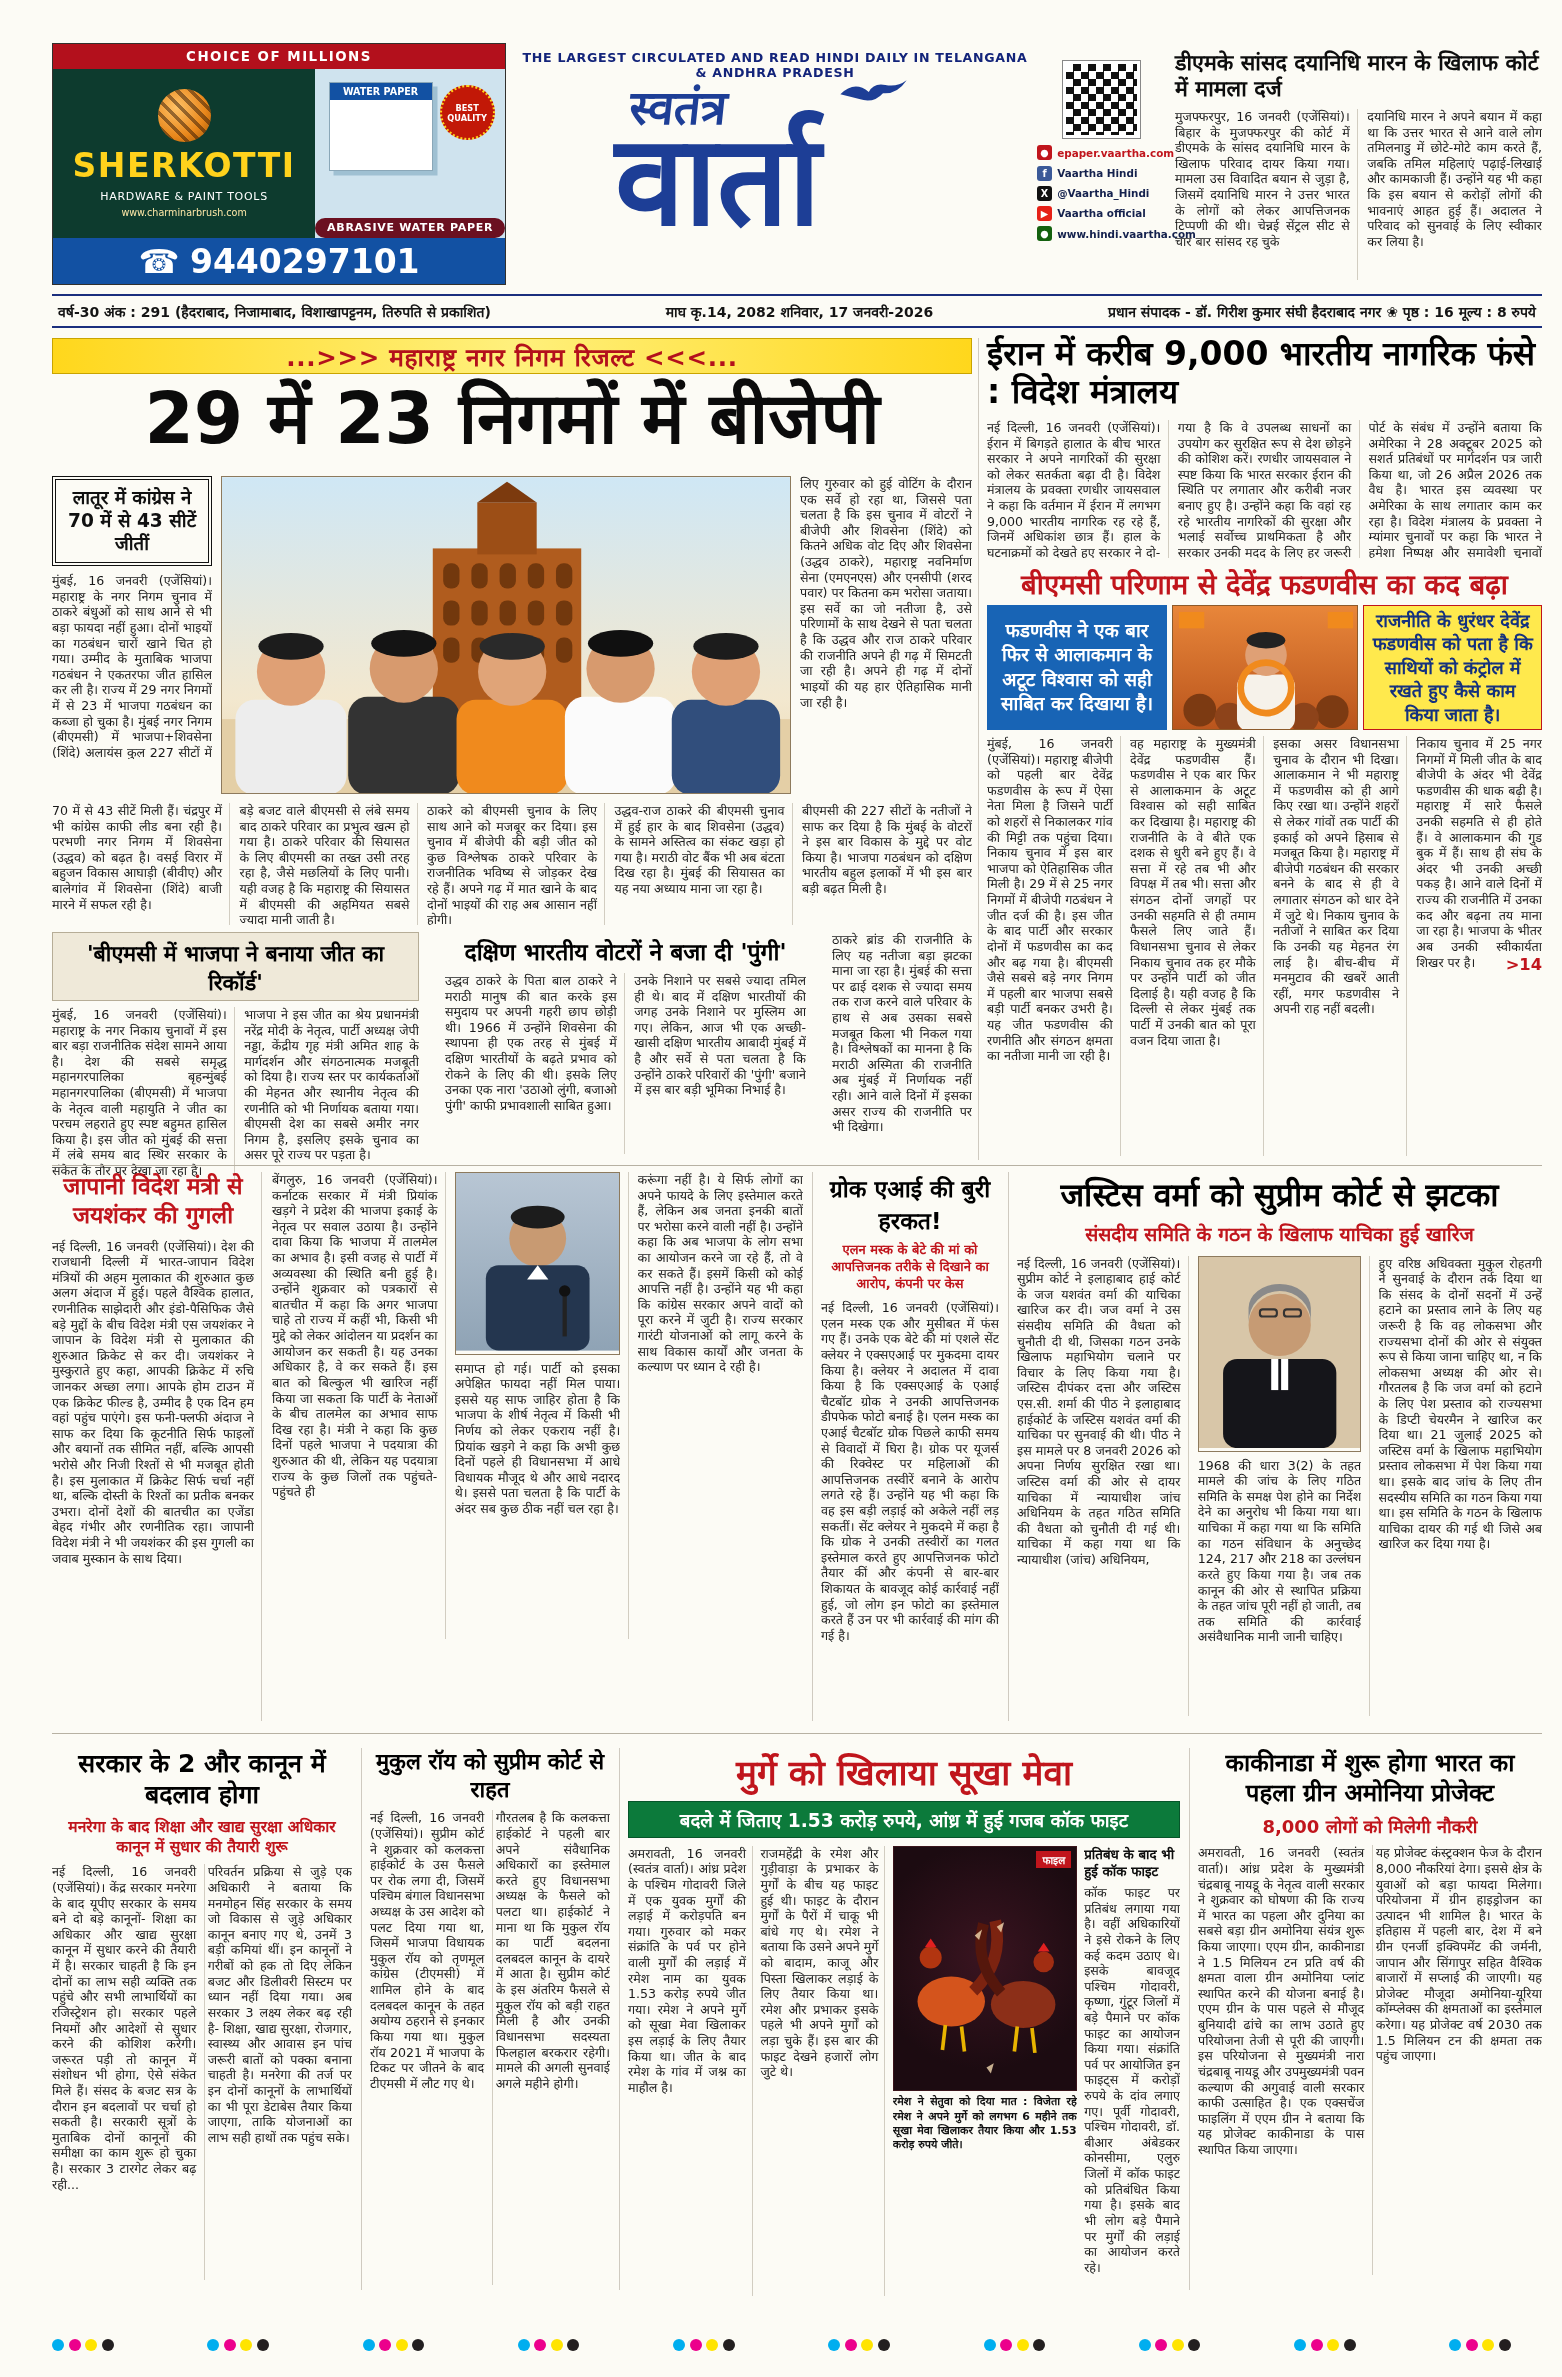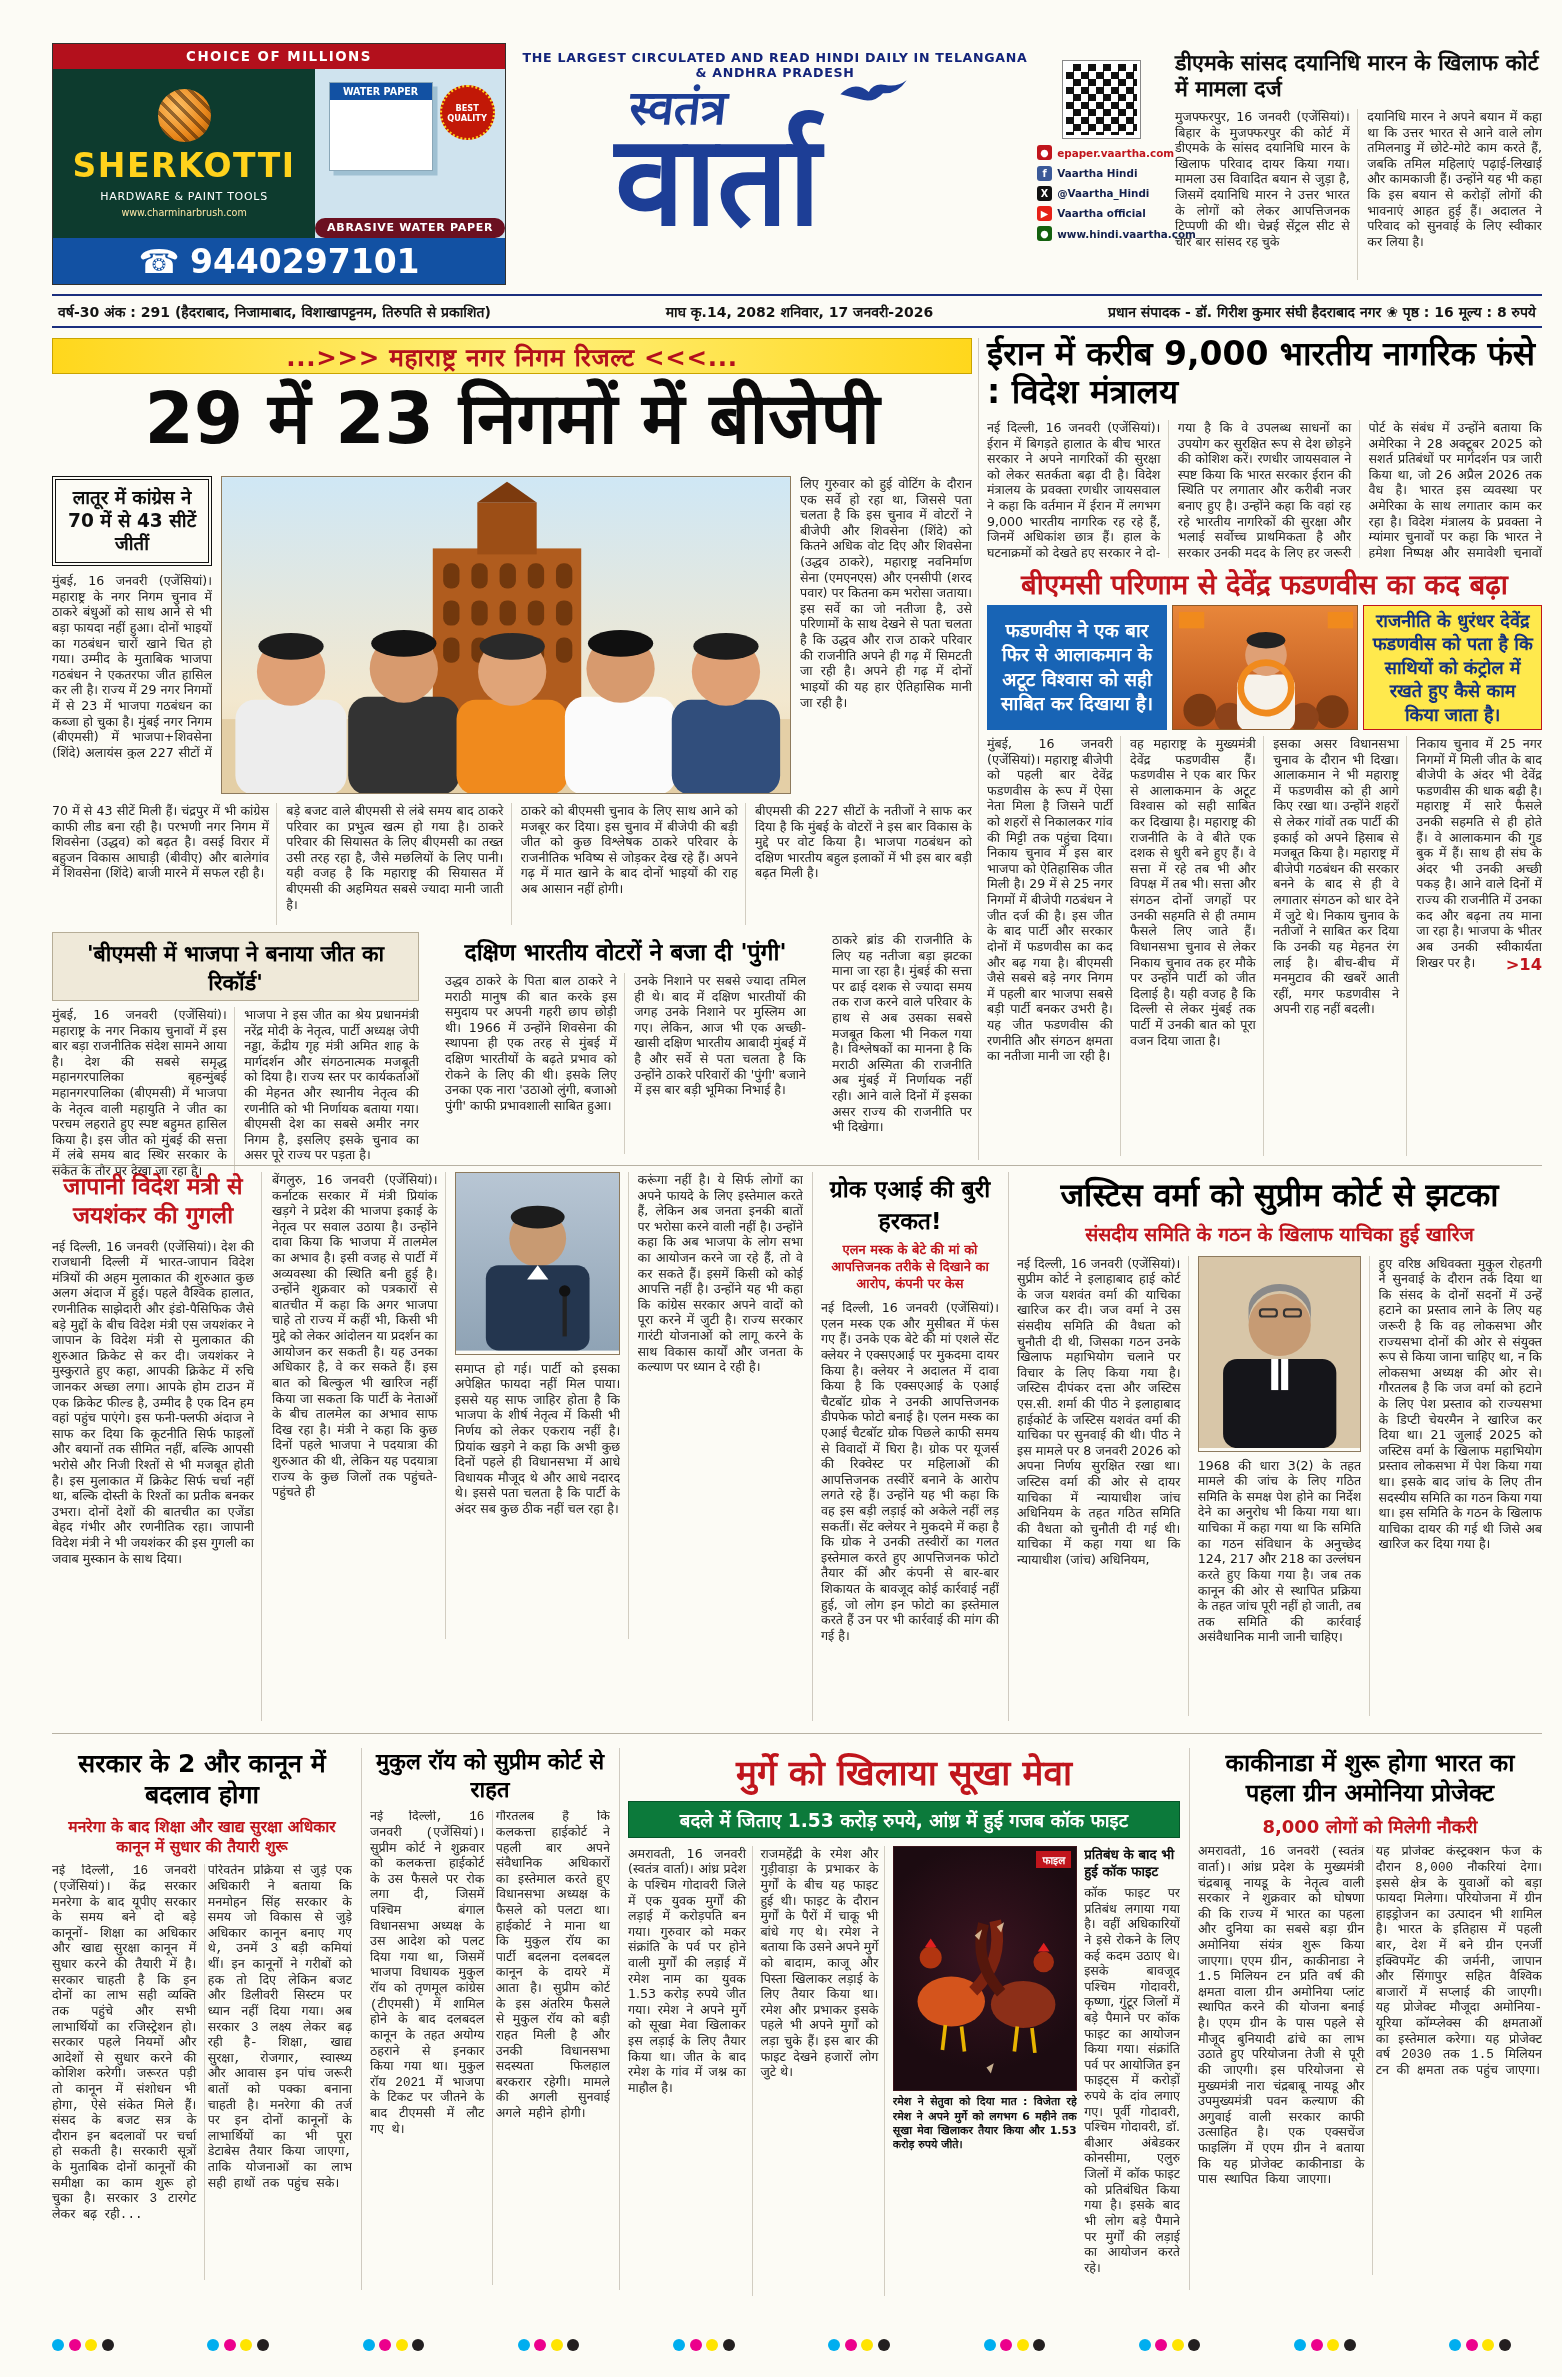--- a/index.html
+++ b/index.html
@@ -111,21 +111,21 @@
   .roo-band { background:#0c7a3b; color:#fff; font-size:18.6px; font-weight:800; text-align:center; padding:5.2px 0; margin:6px 0 7.4px 0; border:0.7px solid #06552a; }
   .roo-cols { display:flex; gap:7.4px; height:450px; }
   .roo-c { overflow:hidden; border-right:0.7px solid #d2cdc1; padding-right:6px; }
   .roo-photo-wrap { width:184px; flex:0 0 184px; overflow:hidden; }
   .roo-photo { position:relative; border:0.7px solid #3a141b; height:245px; background:radial-gradient(circle at 50% 45%, #3a1420, #1c0b11 70%); overflow:hidden; }
   .file-chip { position:absolute; top:4.5px; right:4.5px; background:#c0151c; color:#fff; font-size:10.4px; font-weight:700; padding:1.5px 6px; }
   .roo-cap { font-size:11px; font-weight:700; color:#111; margin-top:4.5px; line-height:1.3; text-align:justify; }
   .kak { left:1198px; top:1748px; width:344px; }
   .kak-h { font-size:24px; font-weight:800; text-align:center; line-height:1.25; }
   .kak-s { font-size:18px; font-weight:700; color:#c0151c; text-align:center; margin:6px 0 7.4px 0; }
-  .twocol { display:flex; gap:3px;font-family:Liberation Mono, monospace; }
+  .twocol { display:flex; gap:3px; }
   .twocol > div { flex:1; overflow:hidden; }
   .twocol > div:first-child { border-right:0.7px solid #d2cdc1; padding-right:7.4px; }
 
   .marks { left:52px; top:2336px; width:1459px; height:18px; display:flex; justify-content:space-between; align-items:center; }
   .mgrp { display:flex; gap:4.5px; }
   .dot { width:12px; height:12px; border-radius:50%; }
 </style>
 </head>
 <body>
 
@@ -261,20 +261,21 @@
       </svg>
     </div>
     <div class="r1right bt">लिए गुरुवार को हुई वोटिंग के दौरान एक सर्वे हो रहा था, जिससे पता चलता है कि इस चुनाव में वोटरों ने बीजेपी और शिवसेना (शिंदे) को कितने अधिक वोट दिए और शिवसेना (उद्धव ठाकरे), महाराष्ट्र नवनिर्माण सेना (एमएनएस) और एनसीपी (शरद पवार) पर कितना कम भरोसा जताया। इस सर्वे का जो नतीजा है, उसे परिणामों के साथ देखने से पता चलता है कि उद्धव और राज ठाकरे परिवार की राजनीति अपने ही गढ़ में सिमटती जा रही है। अपने ही गढ़ में दोनों भाइयों की यह हार ऐतिहासिक मानी जा रही है।</div>
   </div>
 
   <div class="a row2">
     <div class="cols">
       <div class="bt">70 में से 43 सीटें मिली हैं। चंद्रपुर में भी कांग्रेस काफी लीड बना रही है। परभणी नगर निगम में शिवसेना (उद्धव) को बढ़त है। वसई विरार में बहुजन विकास आघाड़ी (बीवीए) और बालेगांव में शिवसेना (शिंदे) बाजी मारने में सफल रही है।</div>
       <div class="bt">बड़े बजट वाले बीएमसी से लंबे समय बाद ठाकरे परिवार का प्रभुत्व खत्म हो गया है। ठाकरे परिवार की सियासत के लिए बीएमसी का तख्त उसी तरह रहा है, जैसे मछलियों के लिए पानी। यही वजह है कि महाराष्ट्र की सियासत में बीएमसी की अहमियत सबसे ज्यादा मानी जाती है।</div>
       <div class="bt">ठाकरे को बीएमसी चुनाव के लिए साथ आने को मजबूर कर दिया। इस चुनाव में बीजेपी की बड़ी जीत को कुछ विश्लेषक ठाकरे परिवार के राजनीतिक भविष्य से जोड़कर देख रहे हैं। अपने गढ़ में मात खाने के बाद दोनों भाइयों की राह अब आसान नहीं होगी।</div>
+      <div class="bt">उद्धव-राज ठाकरे की बीएमसी चुनाव में हुई हार के बाद शिवसेना (उद्धव) के सामने अस्तित्व का संकट खड़ा हो गया है। मराठी वोट बैंक भी अब बंटता दिख रहा है। मुंबई की सियासत का यह नया अध्याय माना जा रहा है।</div>
       <div class="bt">बीएमसी की 227 सीटों के नतीजों ने साफ कर दिया है कि मुंबई के वोटरों ने इस बार विकास के मुद्दे पर वोट किया है। भाजपा गठबंधन को दक्षिण भारतीय बहुल इलाकों में भी इस बार बड़ी बढ़त मिली है।</div>
     </div>
   </div>
 
   <div class="a row3">
     <div class="sec-a">
       <div class="rec-h">'बीएमसी में भाजपा ने बनाया जीत का रिकॉर्ड'</div>
       <div class="subcols">
         <div class="bt">मुंबई, 16 जनवरी (एजेंसियां)। महाराष्ट्र के नगर निकाय चुनावों में इस बार बड़ा राजनीतिक संदेश सामने आया है। देश की सबसे समृद्ध महानगरपालिका बृहन्मुंबई महानगरपालिका (बीएमसी) में भाजपा के नेतृत्व वाली महायुति ने जीत का परचम लहराते हुए स्पष्ट बहुमत हासिल किया है। इस जीत को मुंबई की सत्ता में लंबे समय बाद स्थिर सरकार के संकेत के तौर पर देखा जा रहा है।</div>
         <div class="bt">भाजपा ने इस जीत का श्रेय प्रधानमंत्री नरेंद्र मोदी के नेतृत्व, पार्टी अध्यक्ष जेपी नड्डा, केंद्रीय गृह मंत्री अमित शाह के मार्गदर्शन और संगठनात्मक मजबूती को दिया है। राज्य स्तर पर कार्यकर्ताओं की मेहनत और स्थानीय नेतृत्व की रणनीति को भी निर्णायक बताया गया। बीएमसी देश का सबसे अमीर नगर निगम है, इसलिए इसके चुनाव का असर पूरे राज्य पर पड़ता है।</div>

